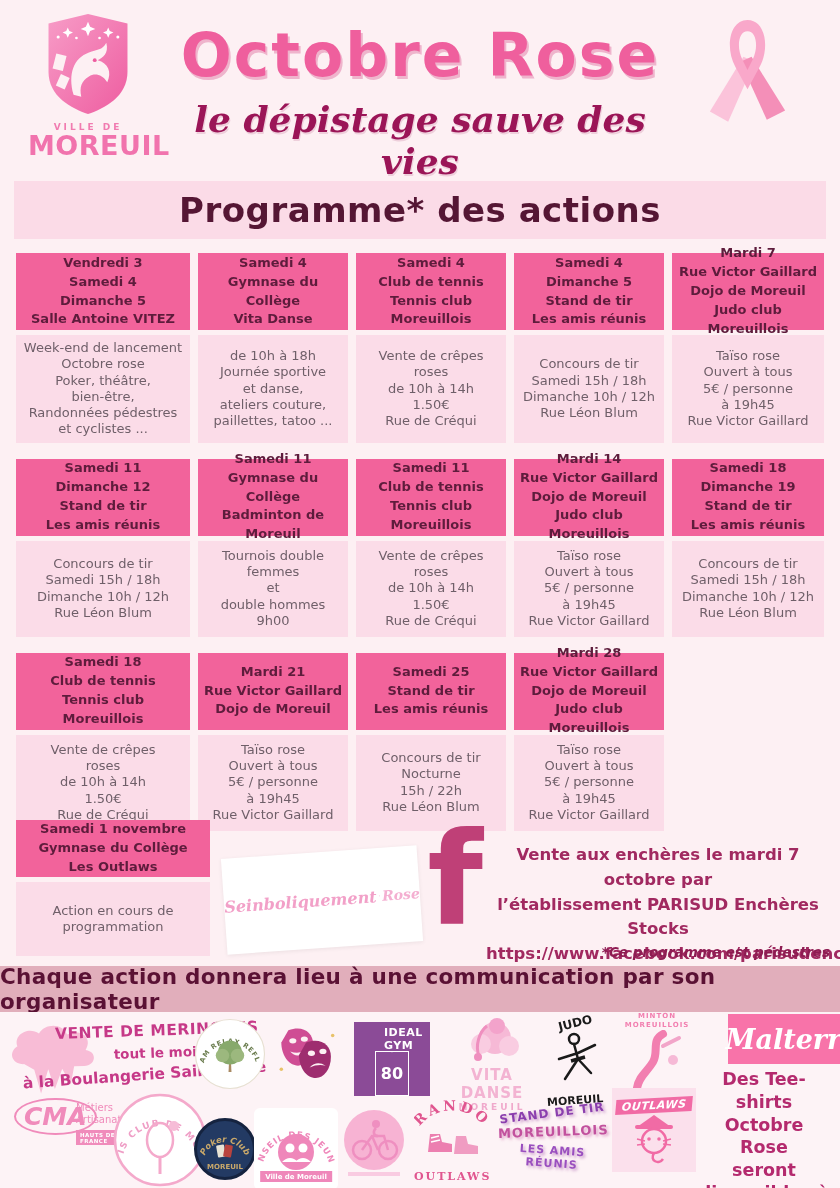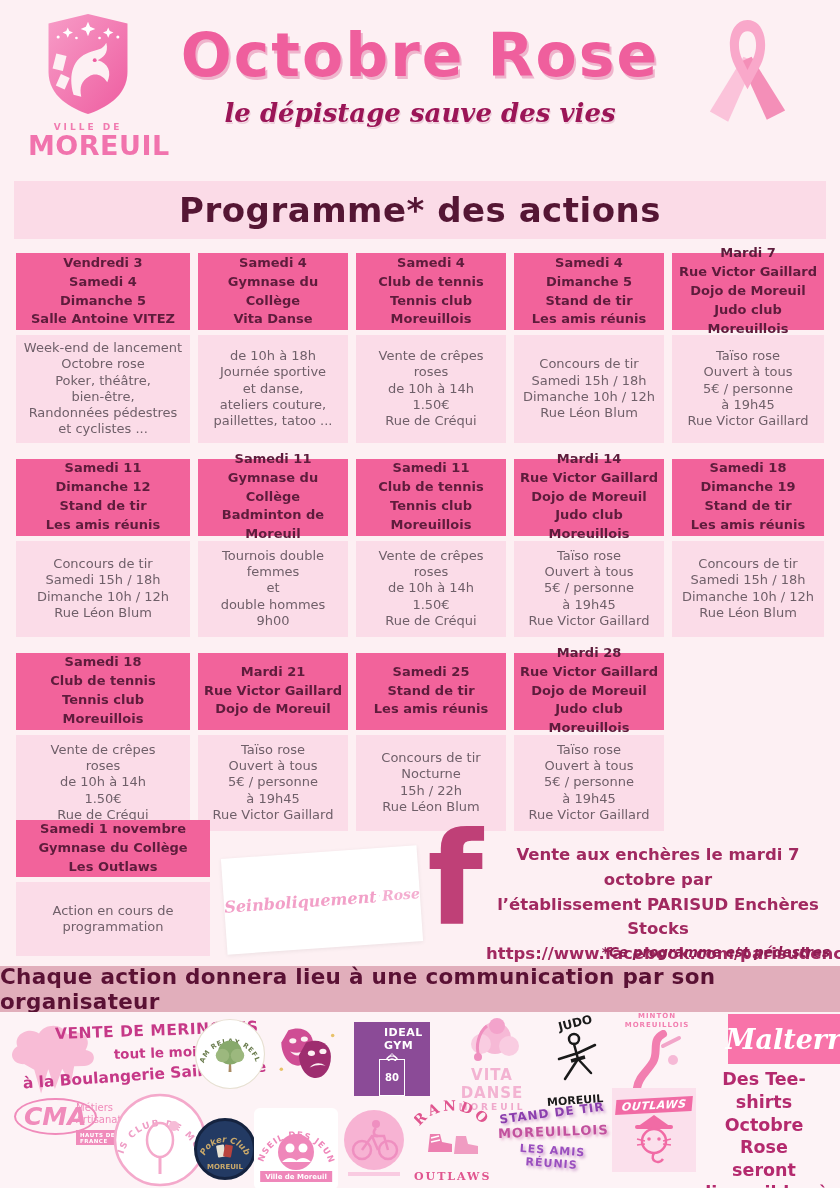--- a/index.html
+++ b/index.html
@@ -6,21 +6,21 @@
   .page{position:relative;width:840px;height:1188px;background:#fdf0f3;overflow:hidden;
         font-family:"DejaVu Sans",sans-serif;margin:0 auto;}
   .abs{position:absolute;}
 
   
   .logo-wrap{left:28px;top:12px;width:120px;text-align:center;}
   .logo-sub{font-size:9px;letter-spacing:3px;color:#f17bb0;font-weight:bold;margin-top:2px;}
   .logo-name{font-size:27px;font-weight:bold;color:#f173ad;letter-spacing:.5px;margin-top:-2px;}
   .main-title{left:158px;top:20px;width:524px;text-align:center;font-size:60px;font-weight:bold;
               color:#ef5f9d;letter-spacing:2px;text-shadow:2px 3px 0 rgba(211,70,133,.35);}
-  .sub-title{left:158px;top:98px;width:524px;text-align:center;font-size:26px;font-weight:bold;
+  .sub-title{left:158px;top:98px;width:524px;text-align:center;font-size:36px;font-weight:bold;
              font-style:italic;font-family:"DejaVu Serif",serif;color:#9b1557;
              text-shadow:1px 2px 0 rgba(155,21,87,.15);}
   .ribbon-top{left:700px;top:16px;}
 
   
   .prog-bar{left:14px;top:181px;width:812px;height:58px;background:#fbdbe7;
             display:flex;align-items:center;justify-content:center;}
   .prog-bar span{font-size:34px;font-weight:bold;color:#551634;letter-spacing:.5px;}
 
   
@@ -65,21 +65,21 @@
   .mer-l3{position:absolute;left:18px;top:48px;font-size:15.5px;font-weight:bold;color:#c63988;transform:rotate(-2deg);}
   .tshirts{left:698px;top:56px;width:132px;text-align:center;font-size:17.5px;font-weight:bold;
            line-height:1.3;color:#b42a6e;white-space:pre-line;}
   .malterre{left:728px;top:2px;width:128px;height:50px;background:#f873a9;display:flex;
             align-items:center;justify-content:center;}
   .malterre span{font-family:"DejaVu Serif",serif;font-style:italic;font-weight:bold;
                  font-size:27px;color:#fff;}
   .idealgym{left:354px;top:10px;width:76px;height:74px;background:#8b4b97;display:flex;
             flex-direction:column;align-items:center;padding-top:4px;box-sizing:border-box;}
   .idealgym .ign{color:#fff;font-size:11px;font-weight:bold;letter-spacing:.5px;padding-left:30px;}
-  .idealgym .ig80{color:#fff;font-size:10px;font-weight:bold;border:1.5px solid #fff;
+  .idealgym .ig80{color:#fff;font-size:16px;font-weight:bold;border:1.5px solid #fff;
                   padding:12px 5px;margin-top:-2px;}
   .vita{left:446px;top:4px;width:92px;height:86px;text-align:center;}
   .vita .vn{font-size:15px;font-weight:bold;color:#f3b3d2;letter-spacing:1px;margin-top:-6px;}
   .vita .vm{font-size:9px;font-weight:bold;color:#f0a9cc;letter-spacing:3px;}
   .judo{left:544px;top:0;width:62px;height:96px;text-align:center;}
   .judo .jt{font-size:12px;font-weight:bold;color:#1a1a1a;transform:rotate(-14deg);display:inline-block;}
   .judo .jb{font-size:11px;font-weight:bold;color:#1a1a1a;transform:rotate(-4deg);display:inline-block;margin-top:-3px;}
   .minton{left:620px;top:0;width:74px;height:84px;text-align:center;}
   .minton .mt{font-size:7px;font-weight:bold;color:#f27fb0;letter-spacing:1px;line-height:1.3;}
   .cma{left:14px;top:84px;width:112px;height:52px;}

